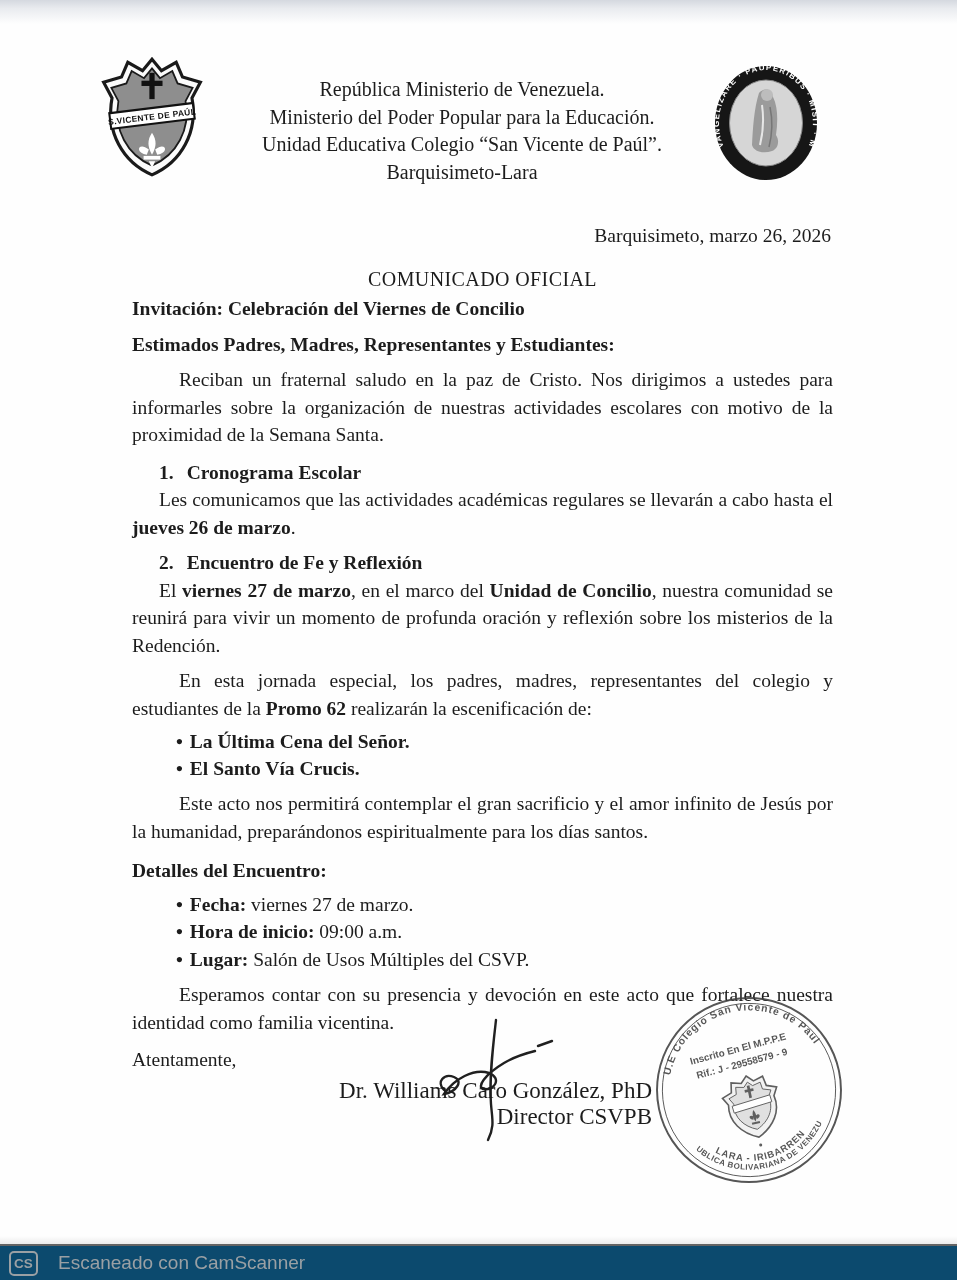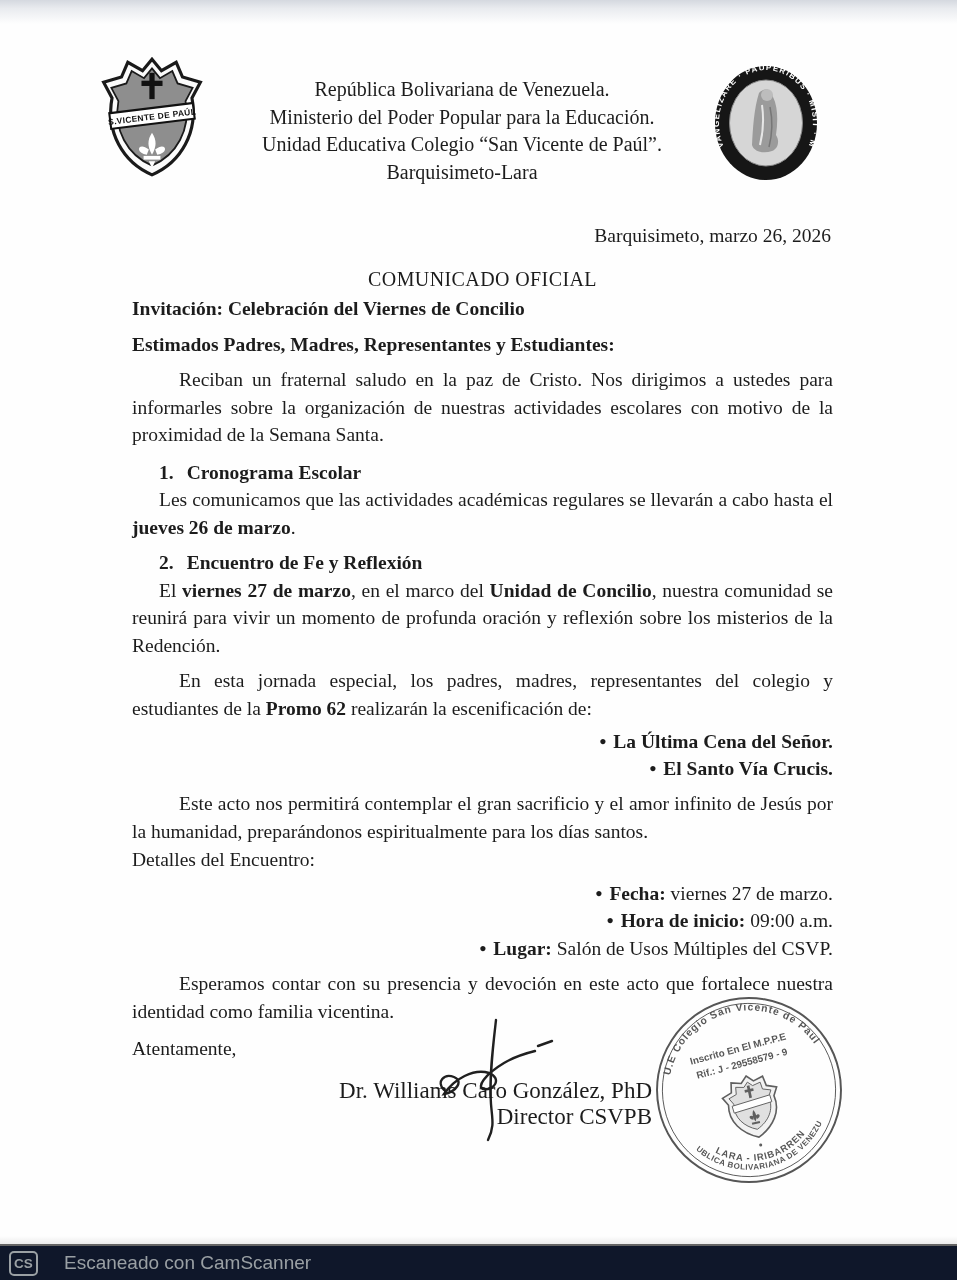--- a/index.html
+++ b/index.html
@@ -15,35 +15,35 @@
   .dateline{text-align:right;margin-top:10px;padding-right:2px;}
   .title{text-align:center;font-weight:400;margin-top:16px;font-size:20px;letter-spacing:.4px;}
   .invitation{margin-top:2px;font-weight:700;}
   .salutation{margin-top:8px;font-weight:700;}
   .para{margin:8px 0 0 0;text-align:justify;}
   .indent{text-indent:47px;}
   .sec-head{margin-top:10px;font-weight:700;padding-left:27px;}
   .sec-head.mt2{margin-top:8px;}
   .sec-num{margin-right:13px;}
   .sec-para{margin-top:0;text-indent:27px;}
-  .blist{list-style:none;margin:6px 0 0 0;padding:0 0 0 44px;text-align:right;}
+  .blist{list-style:none;margin:6px 0 0 0;padding:0 0 0 44px;}
   .blist li{line-height:27px;}
   .dlist li{line-height:27.5px;}
   .bullet{font-weight:700;margin-right:7px;}
-  .det-head{margin-top:1px;font-weight:400;}
+  .det-head{margin-top:12px;font-weight:700;}
   .closing{margin-top:10px;}
   .signer{position:absolute;left:332px;top:1078px;width:320px;text-align:right;
         font-weight:400;font-size:23px;line-height:25.5px;}
   .signature{position:absolute;left:432px;top:1018px;width:150px;height:125px;}
   .stamp{position:absolute;left:638px;top:990px;width:222px;height:200px;
         transform:rotate(-12deg);opacity:.88;}
   .footer-shadow{position:absolute;left:0;bottom:36px;width:100%;height:8px;
         background:linear-gradient(180deg,rgba(0,0,0,0) 0%,rgba(0,0,0,.07) 100%);}
-  .footer{position:absolute;left:0;bottom:0;width:100%;height:36px;background:#0f172a;
-        border-top:2px solid #646464;display:flex;align-items:center;gap:26px;
+  .footer{position:absolute;left:0;bottom:0;width:100%;height:36px;background:#0c4a6e;
+        border-top:2px solid #646464;display:flex;align-items:center;gap:20px;
         padding-left:9px;box-sizing:border-box;font-family:"Liberation Sans",sans-serif;}
   .cs-badge{display:inline-flex;align-items:center;justify-content:center;width:25px;height:21px;
         border:2.5px solid #9aa0a4;border-radius:5px;color:#9aa0a4;font-weight:700;font-size:13.5px;}
   .footer-text{color:#9aa0a4;font-size:19px;}
   .stamp-sans{font-family:"Liberation Sans",sans-serif;}
 </style>
 </head>
 <body>
 
 <div class="page">
@@ -63,21 +63,21 @@
     <g transform="translate(52,90)" fill="#ffffff">
       <path d="M0,-17 C4.5,-10 4.5,-4 0,4 C-4.5,-4 -4.5,-10 0,-17 Z"></path>
       <path d="M-3,-1 C-13,-9 -17,2 -5,4 Z"></path>
       <path d="M3,-1 C13,-9 17,2 5,4 Z"></path>
       <rect x="-8" y="5" width="16" height="3.5"></rect>
       <path d="M-3,10 L0,17 L3,10 Z"></path>
     </g>
   </svg>
 
   <div class="header-text">
-    <div>República Bolivariana de Venezuela.</div>
+    <div>República Ministerio de Venezuela.</div>
     <div>Ministerio del Poder Popular para la Educación.</div>
     <div>Unidad Educativa Colegio “San Vicente de Paúl”.</div>
     <div>Barquisimeto-Lara</div>
   </div>
 
   <svg class="logo-right" viewBox="-54 -60 108 120">
     <defs>
       <path id="medalArc" d="M -41,26 A 47,53 0 1 1 41,26" fill="none"></path>
     </defs>
     <ellipse rx="51" ry="57" fill="#161616"></ellipse>

